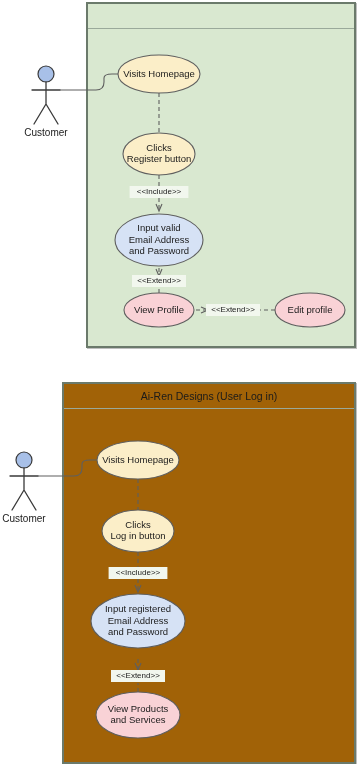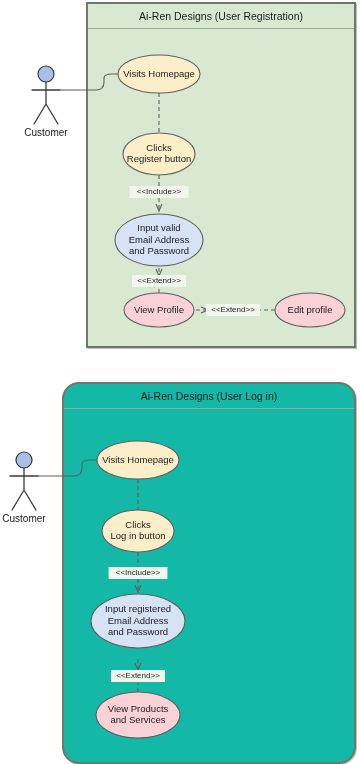--- a/index.html
+++ b/index.html
@@ -24,21 +24,20 @@
   .actor-head{fill:#a8c0e8;stroke:#3a3a3a;stroke-width:1.2;}
   .actor-lbl{font-family:"Liberation Sans","DejaVu Sans",sans-serif;font-size:10px;
              fill:#1a1a1a;text-anchor:middle;}
 </style>
 </head>
 <body>
 
 <div class="canvas">
 
   <div class="frame" id="frame-0" style="left: 86px; top: 2px; width: 270px; height: 346px; background: rgb(217, 232, 208); border-color: rgb(107, 122, 107);">
-    <div class="frame-title">Ai-Ren Designs (User Registration)</div>
     <div class="frame-title-rule"></div>
   </div>
 
   <svg id="svg-0" width="360" height="764">
     <defs>
       <marker id="openArrow" markerWidth="10" markerHeight="10" refX="8" refY="4" orient="auto" markerUnits="userSpaceOnUse">
         <path d="M1,1 L8,4 L1,7" fill="none" stroke="#5f5f5f" stroke-width="1.1"></path>
       </marker>
       <marker id="openArrowRev" markerWidth="10" markerHeight="10" refX="8" refY="4" orient="auto" markerUnits="userSpaceOnUse">
         <path d="M1,1 L8,4 L1,7" fill="none" stroke="#5f5f5f" stroke-width="1.1"></path>
@@ -93,21 +92,21 @@
       <g>
         <rect class="stereo-bg" x="132" y="275" width="54" height="12"></rect>
         <text class="stereo-txt" x="159" y="281">&lt;&lt;Extend&gt;&gt;</text>
       </g>
       <g>
         <rect class="stereo-bg" x="206" y="304" width="54" height="12"></rect>
         <text class="stereo-txt" x="233" y="310">&lt;&lt;Extend&gt;&gt;</text>
       </g>
     </svg>
 
-  <div class="frame" id="frame-1" style="left: 62px; top: 382px; width: 294px; height: 382px; background: #14b8a6; border-color: rgb(107, 122, 107); border-radius: 17px;">
+  <div class="frame" id="frame-1" style="left: 62px; top: 382px; width: 294px; height: 382px; background: #a16207; border-color: rgb(107, 122, 107);">
     <div class="frame-title">Ai-Ren Designs (User Log in)</div>
     <div class="frame-title-rule"></div>
   </div>
 
   <svg id="svg-1" width="360" height="764">
 
     <g>
       <circle class="actor-head" cx="24" cy="460" r="8"></circle>
       <path class="actor-line" d="M24,468 L24,490 M10,476 L38,476 M24,490 L12,510 M24,490 L36,510"></path>
       <text class="actor-lbl" x="24" y="522">Customer</text>

